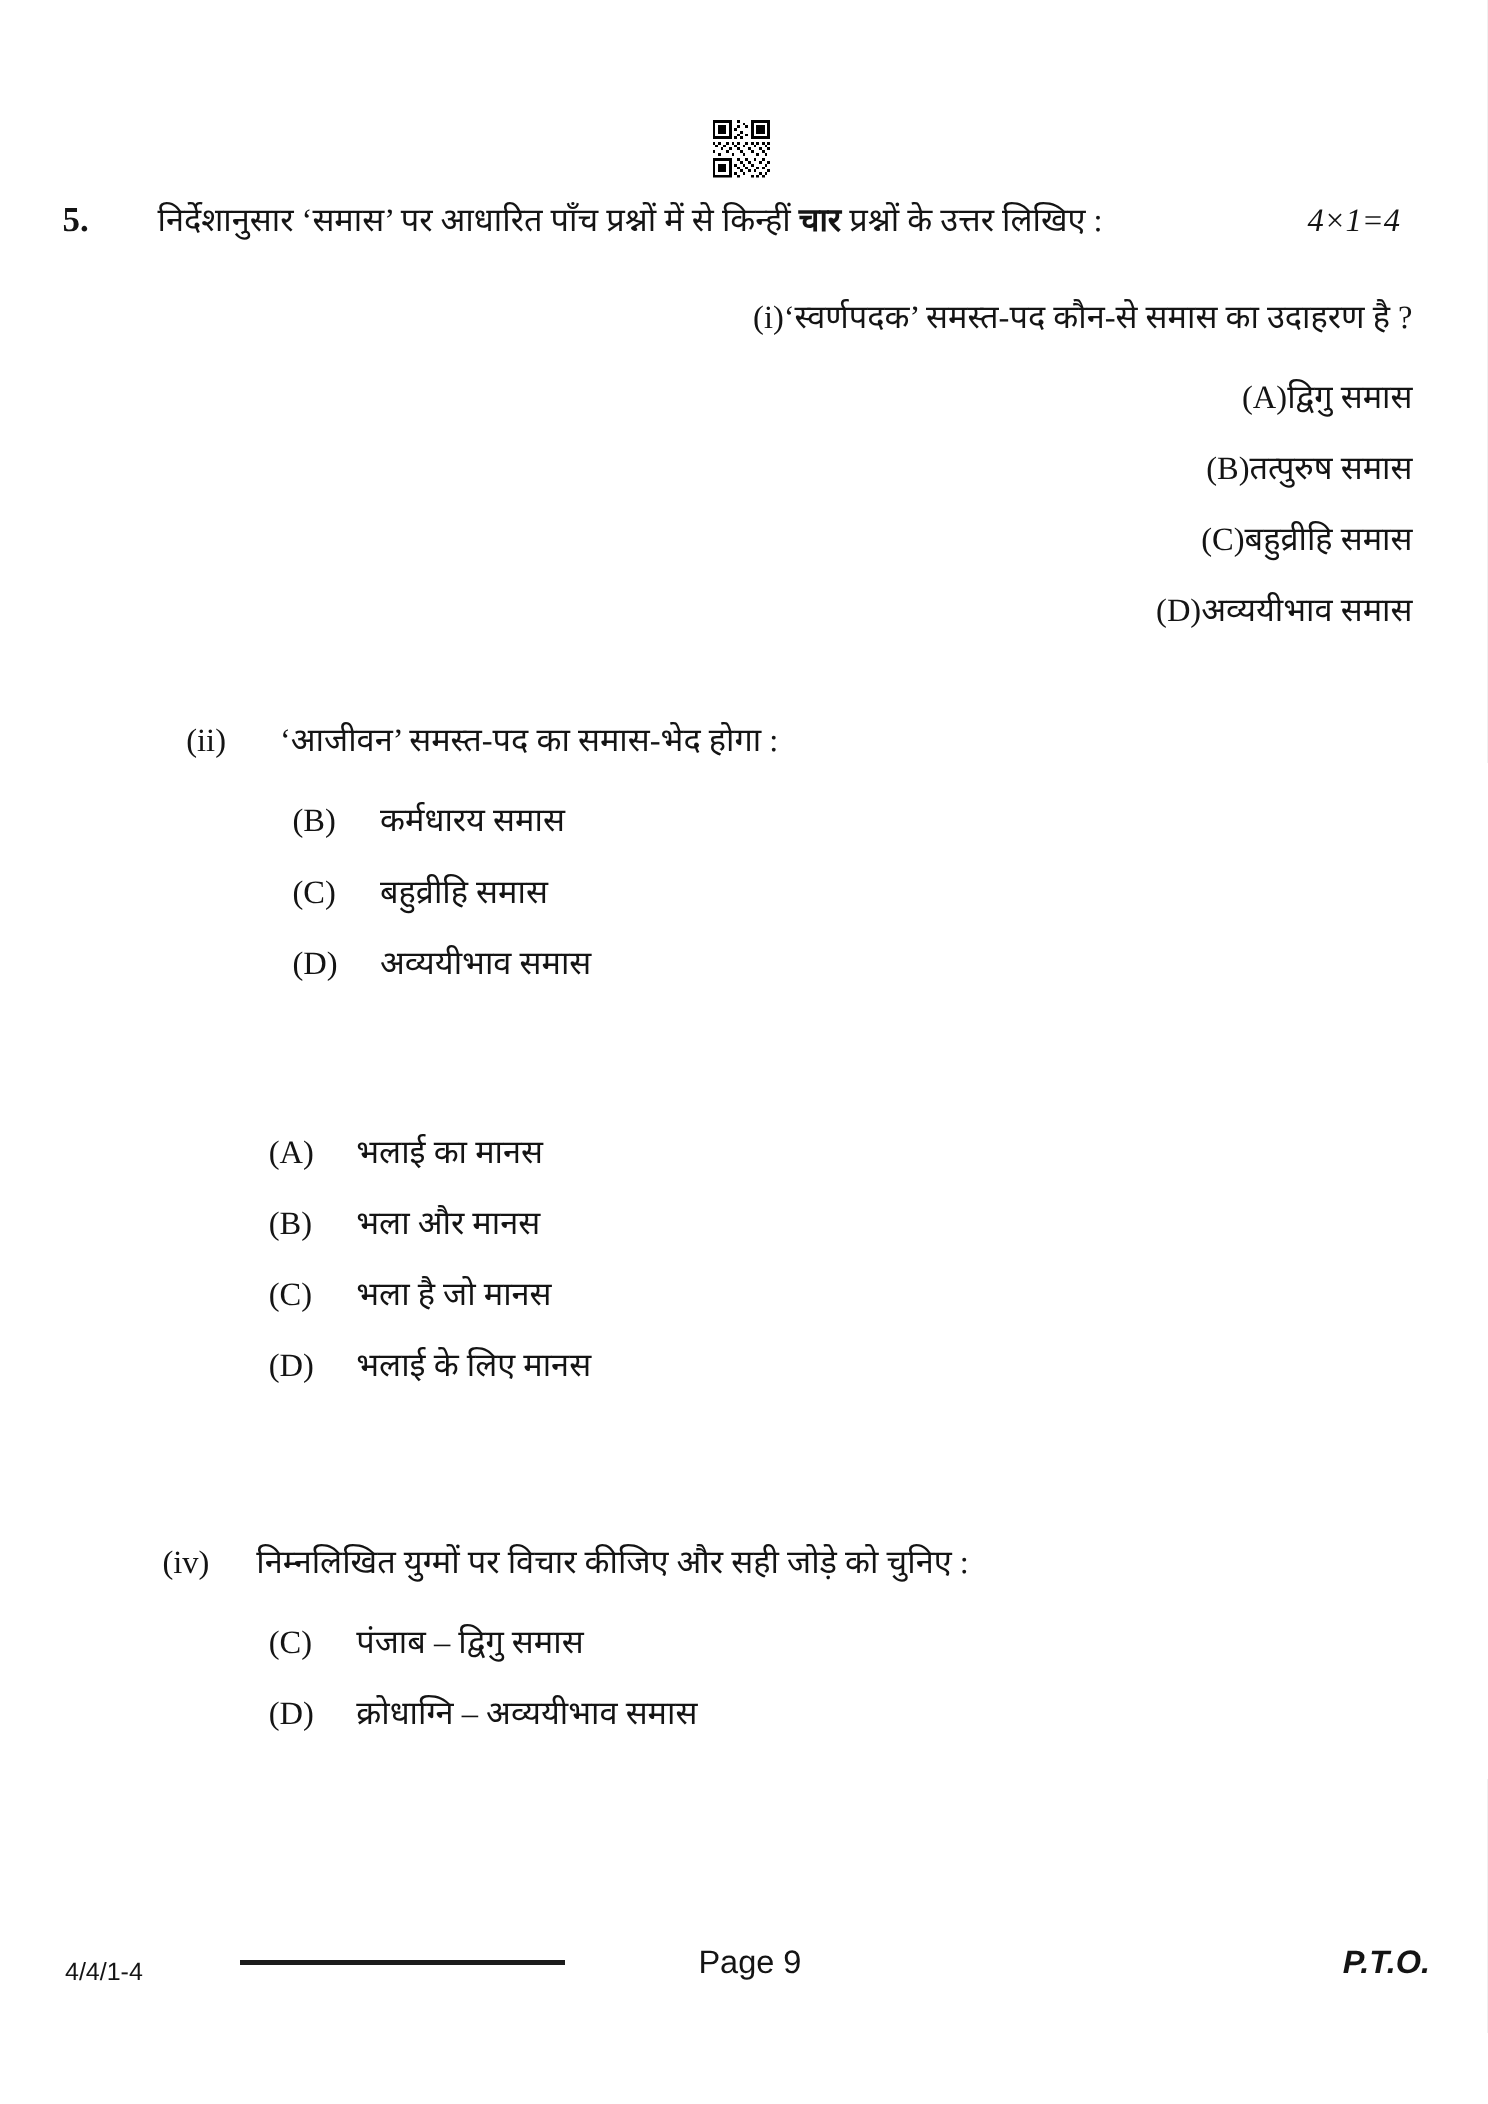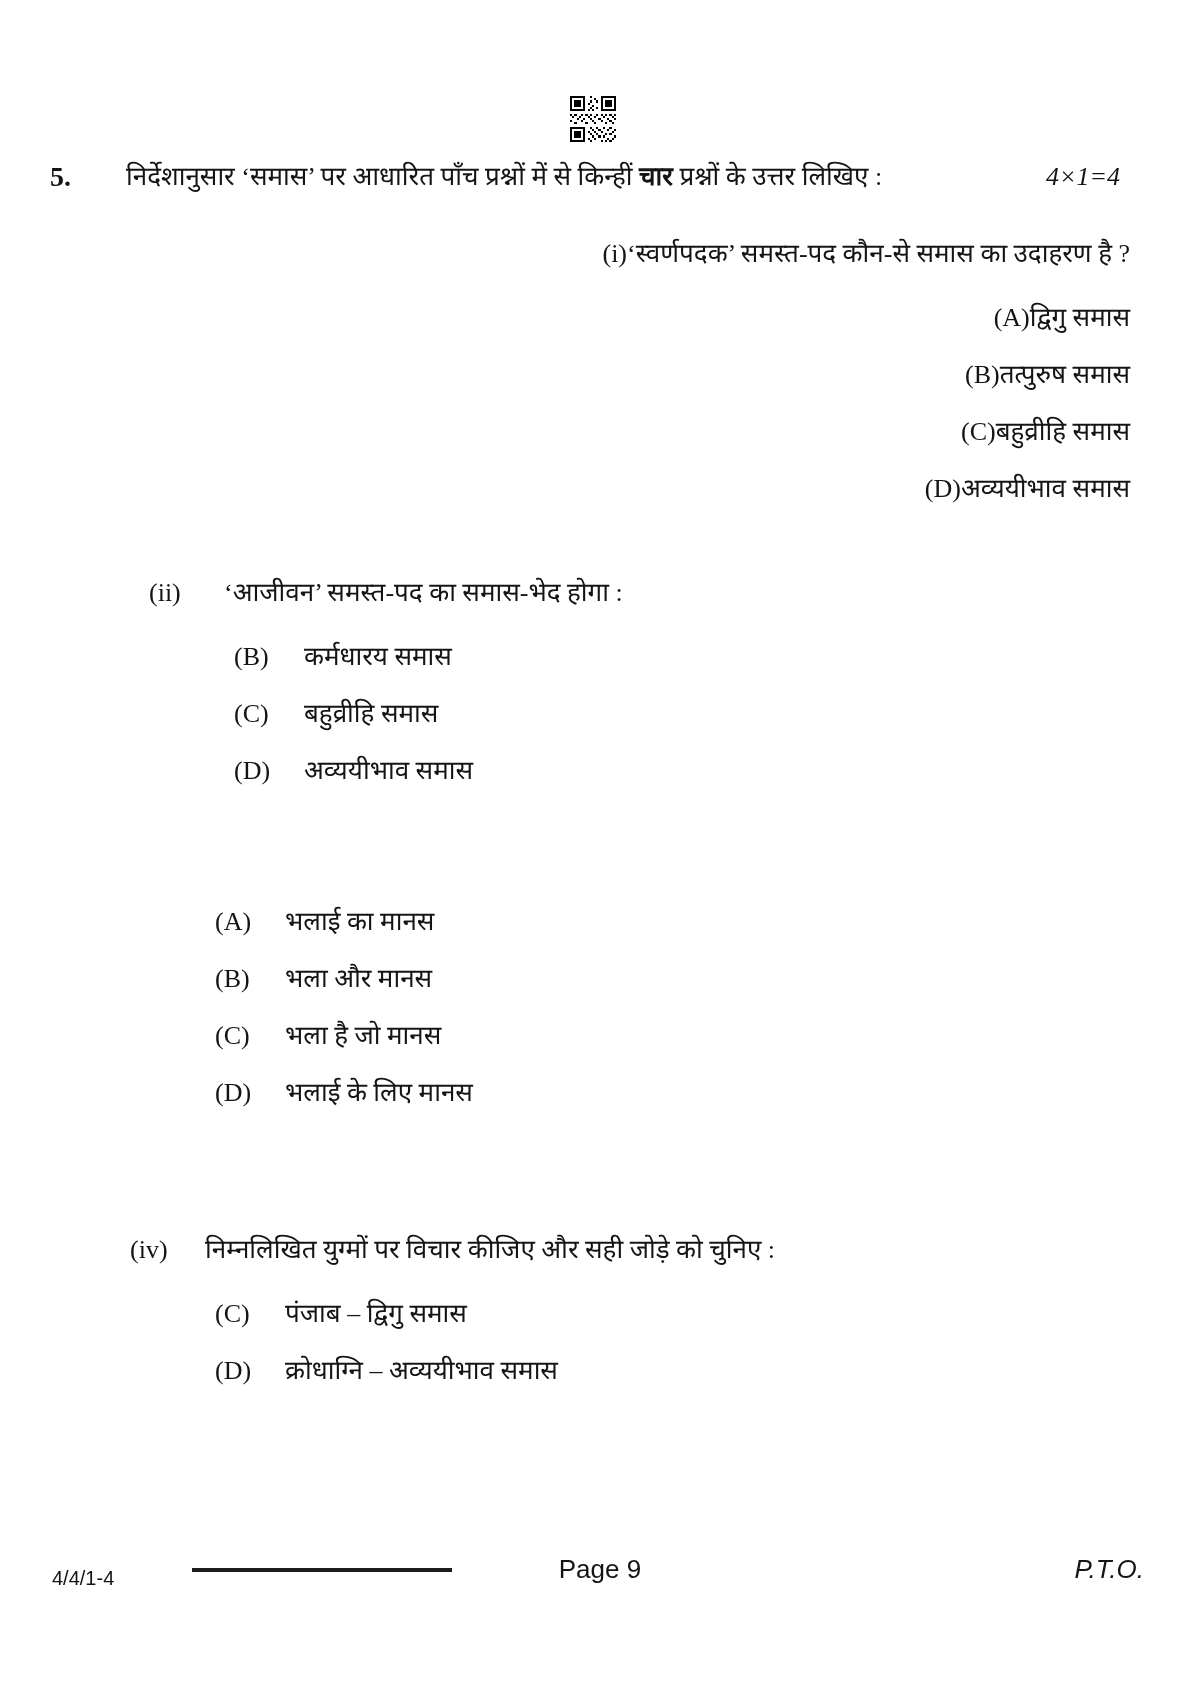--- a/index.html
+++ b/index.html
@@ -112,21 +112,21 @@
     left: 50%;
     transform: translateX(-44%);
     top: 2px;
     font-size: 26px;
   }
   .pto-label {
     position: absolute;
     right: 46px;
     top: 2px;
     font-size: 26px;
-    font-weight: normal;
+    font-weight: bold;
     font-style: italic;
   }
 </style>
 </head>
 <body>
 
 <div class="page">
 
   <div class="qr">
     <svg viewBox="0 0 21 21" shape-rendering="crispEdges" aria-hidden="true">

